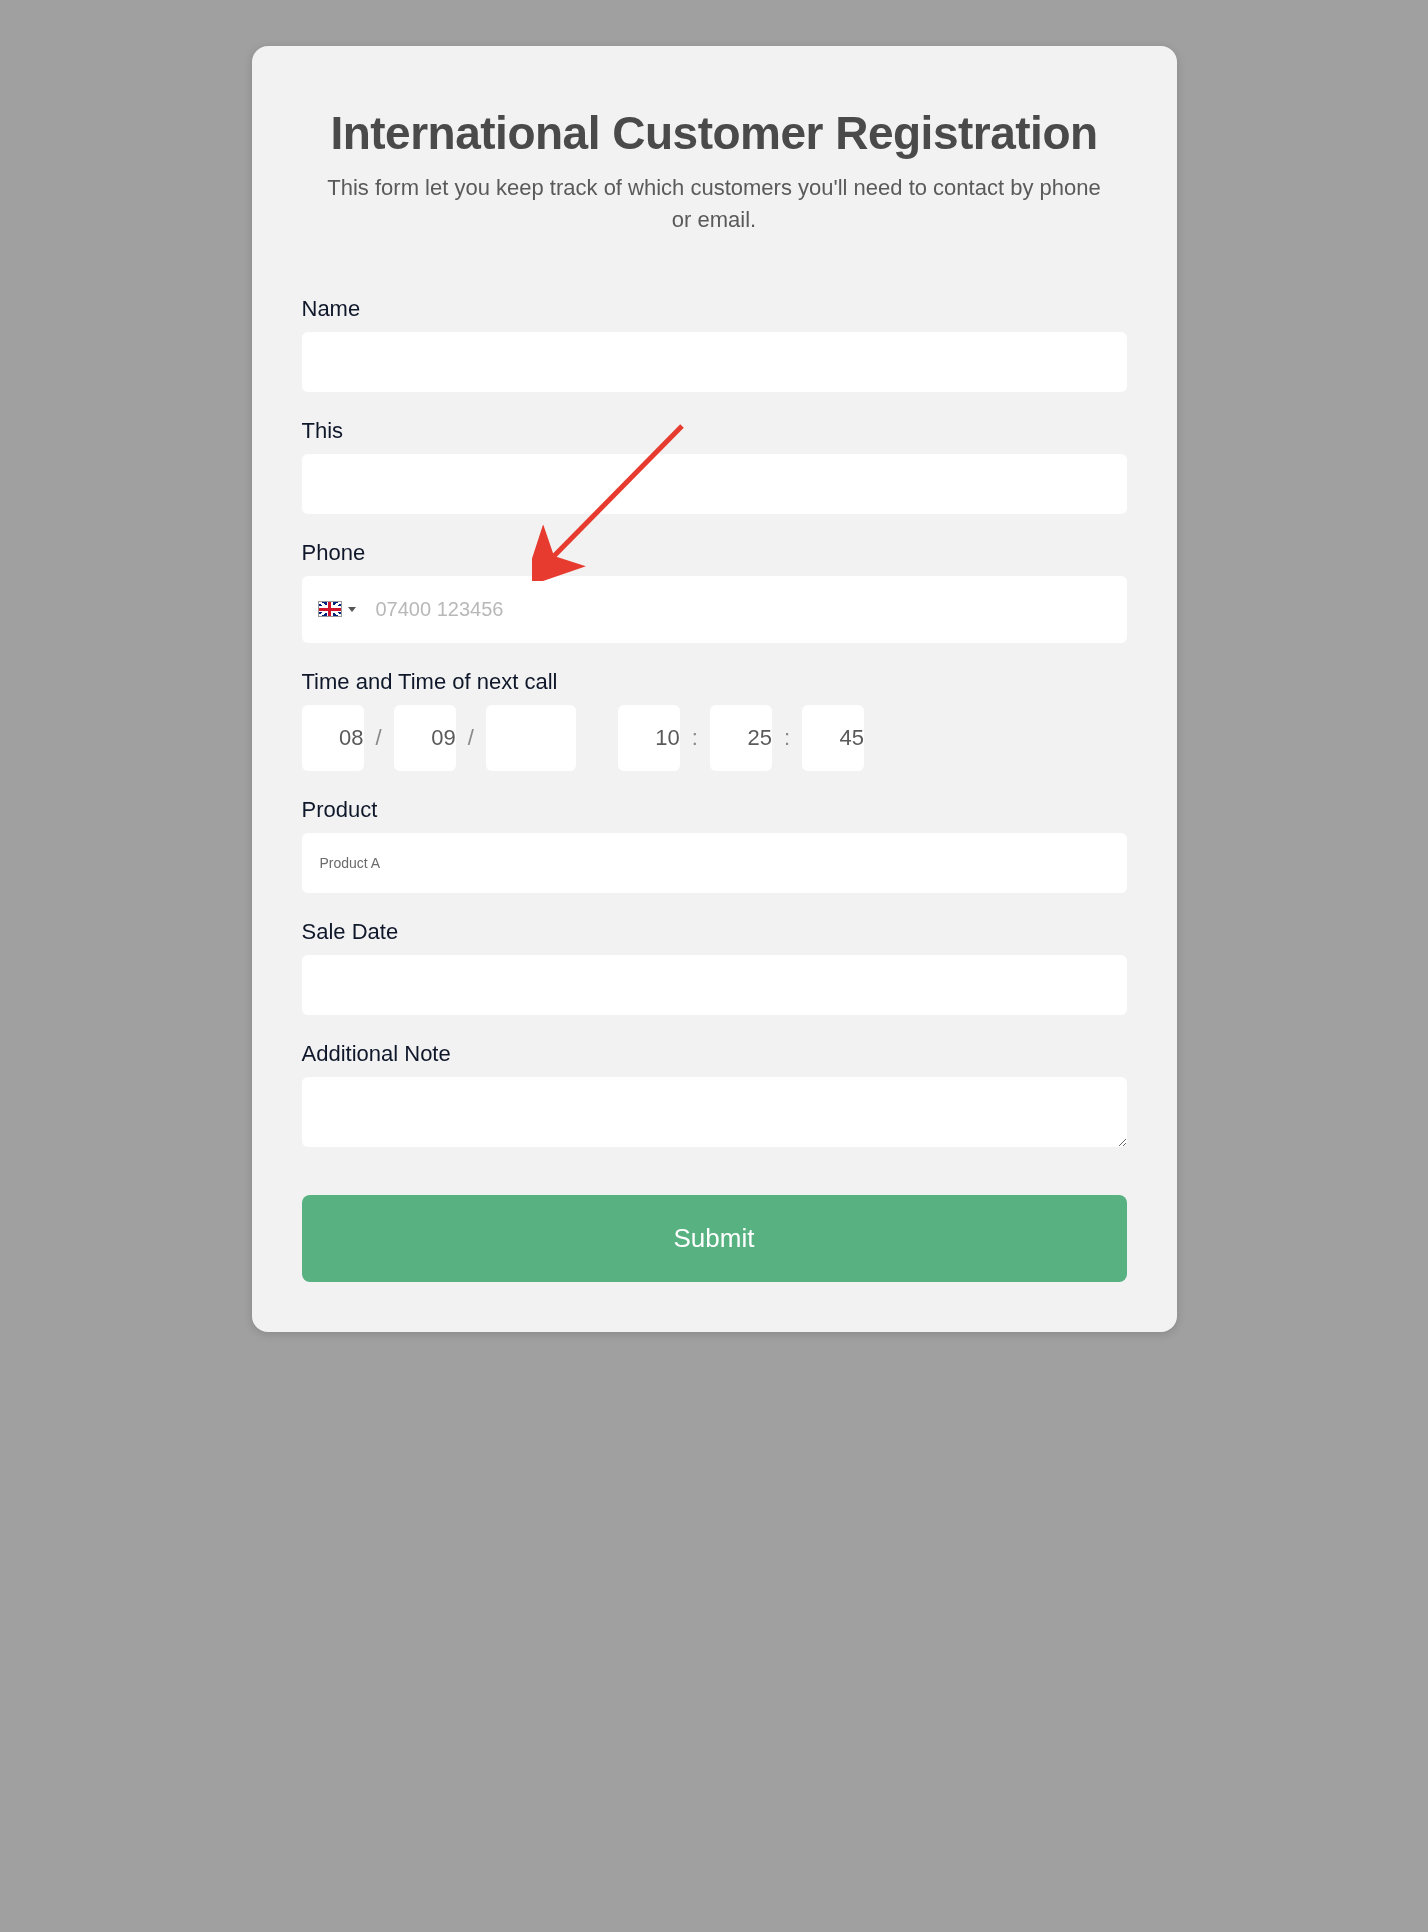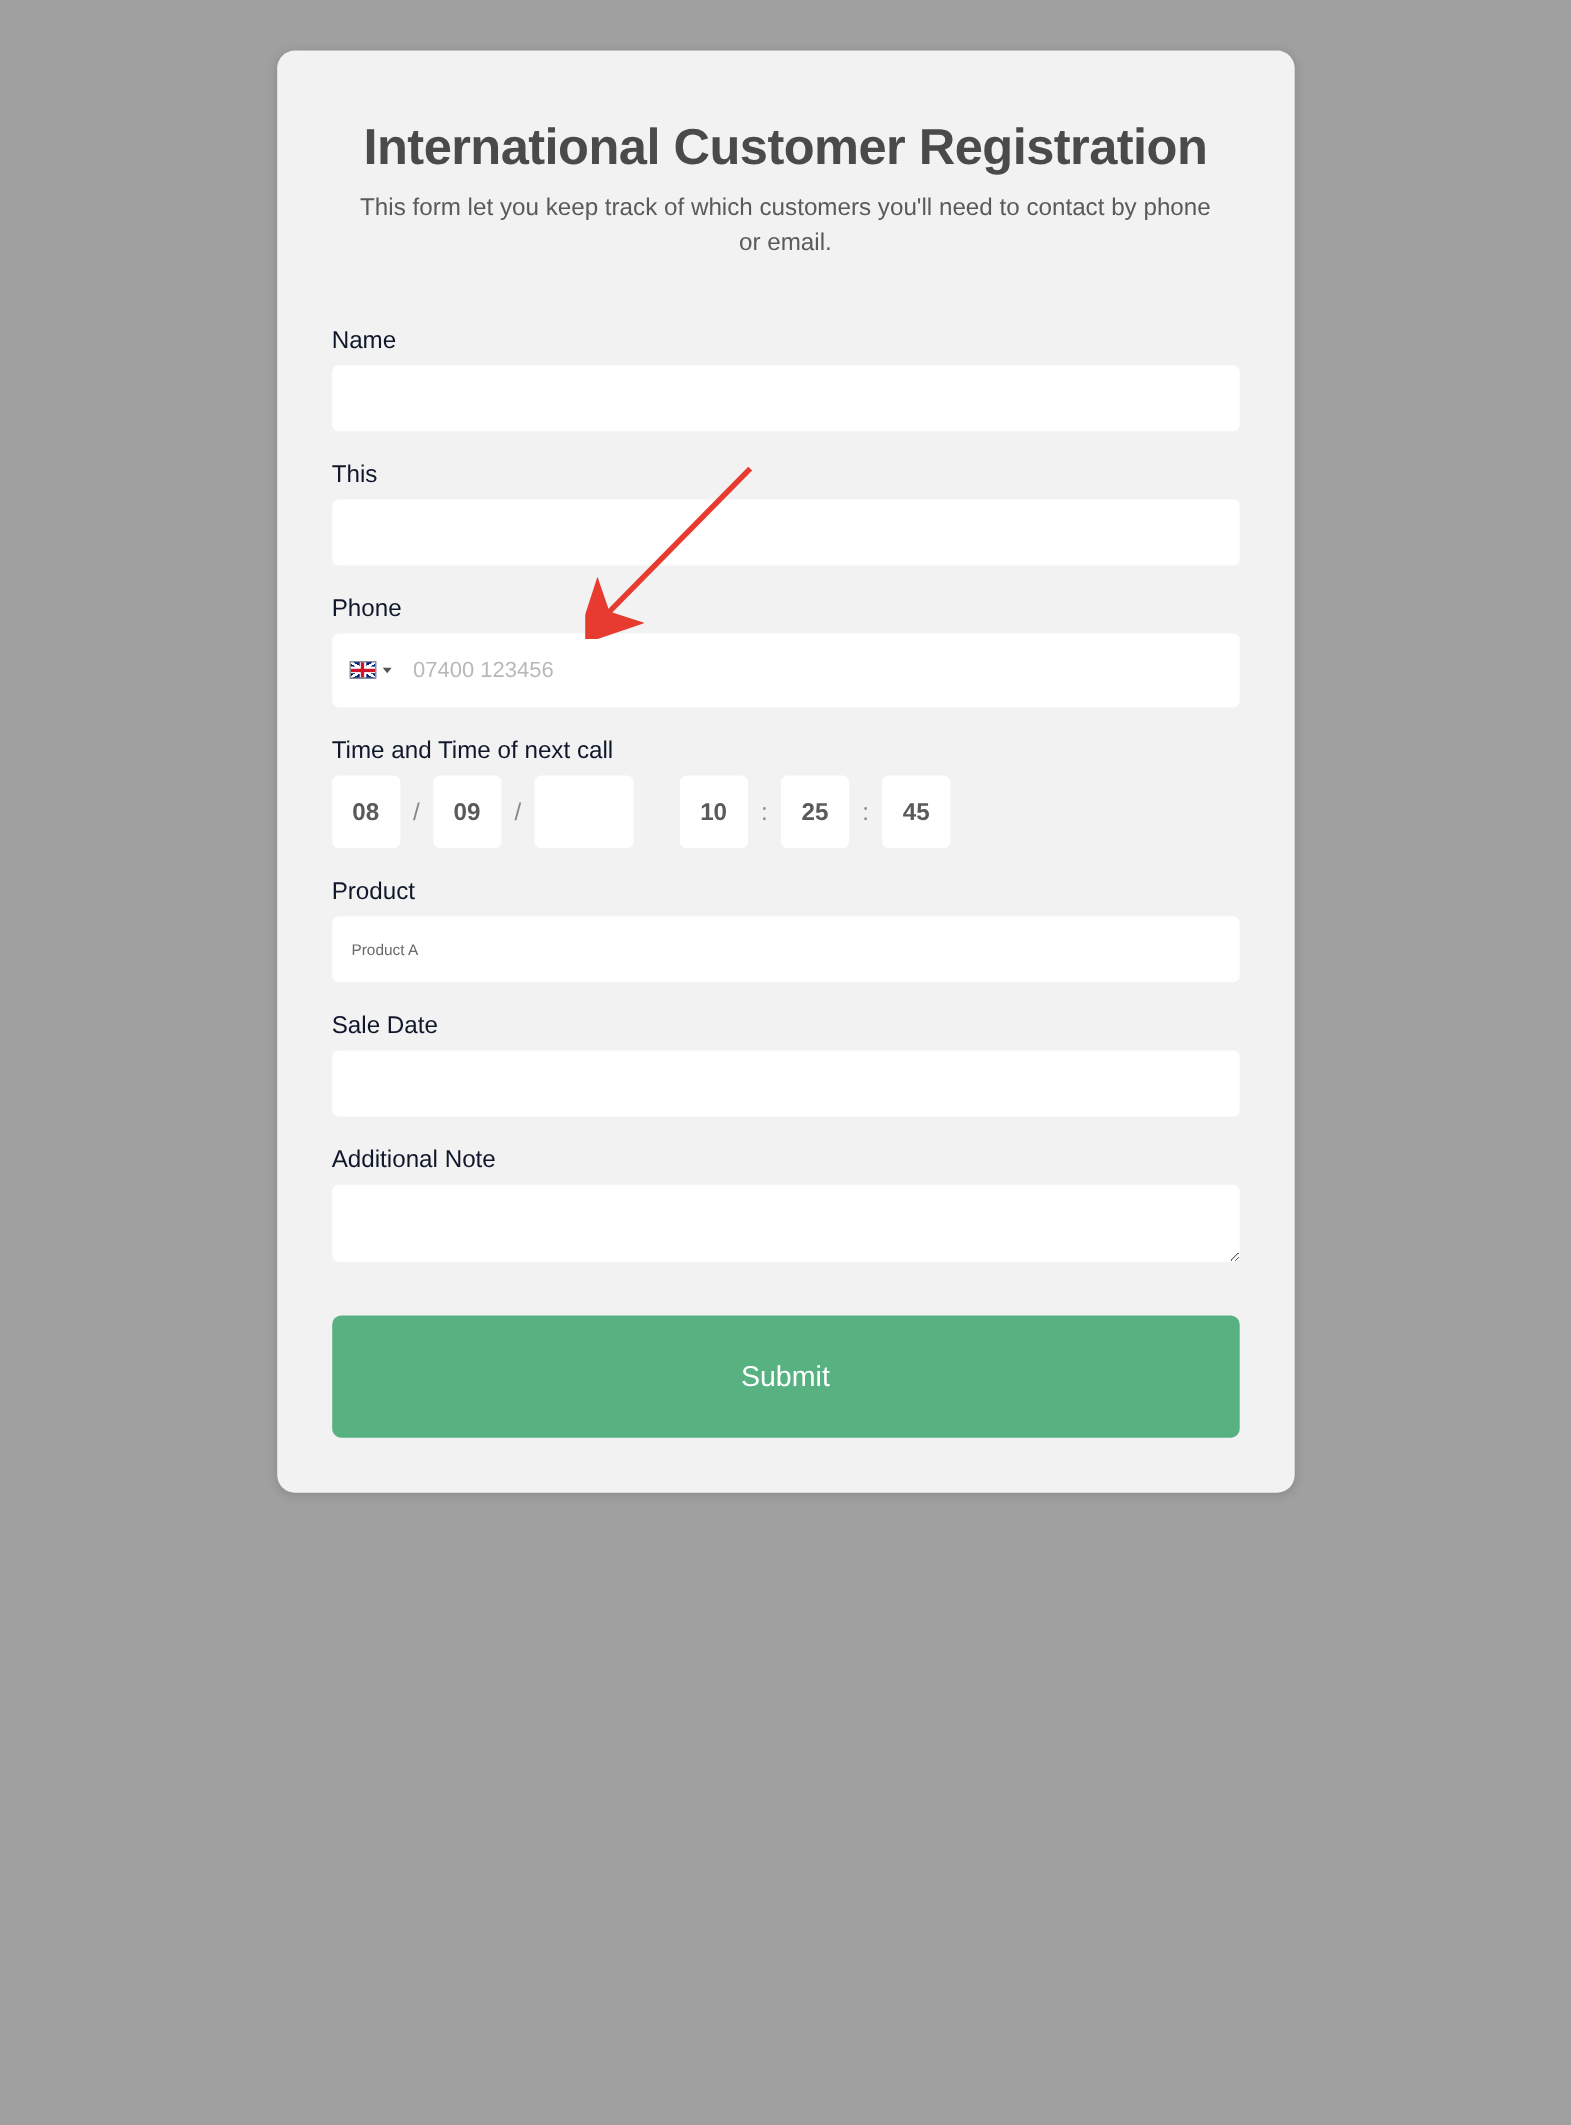--- a/index.html
+++ b/index.html
@@ -101,27 +101,26 @@
       display: flex;
       align-items: center;
       gap: 10px;
       margin-top: 8px;
     }
     .dt-box {
       background: #ffffff;
       border: none;
       border-radius: 6px;
       width: 62px;
-      text-align: center;
+      text-align: right;
       padding: 20px 0;
       font-size: 22px;
       color: #5a5a5a;
       font-family: inherit;
       outline: none;
-      font-weight: bold;
     }
     .dt-box.year { width: 90px; }
     .dt-sep { color: #888; font-size: 22px; padding: 0 2px; }
     .dt-gap { width: 22px; }
     .select-wrap { position: relative; }
     .select-input {
       appearance: none;
       -webkit-appearance: none;
       cursor: pointer;
       color: #6a6a6a;
@@ -130,21 +129,21 @@
       resize: both;
       min-height: 70px;
       padding: 18px;
     }
     .submit-btn {
       width: 100%;
       background: #57b181;
       color: #ffffff;
       border: none;
       border-radius: 8px;
-      padding: 40px 0;
+      padding: 28px 0;
       font-size: 26px;
       font-weight: 400;
       cursor: pointer;
       margin-top: 18px;
       font-family: inherit;
     }
     .annotation-arrow {
       position: absolute;
       pointer-events: none;
     }

